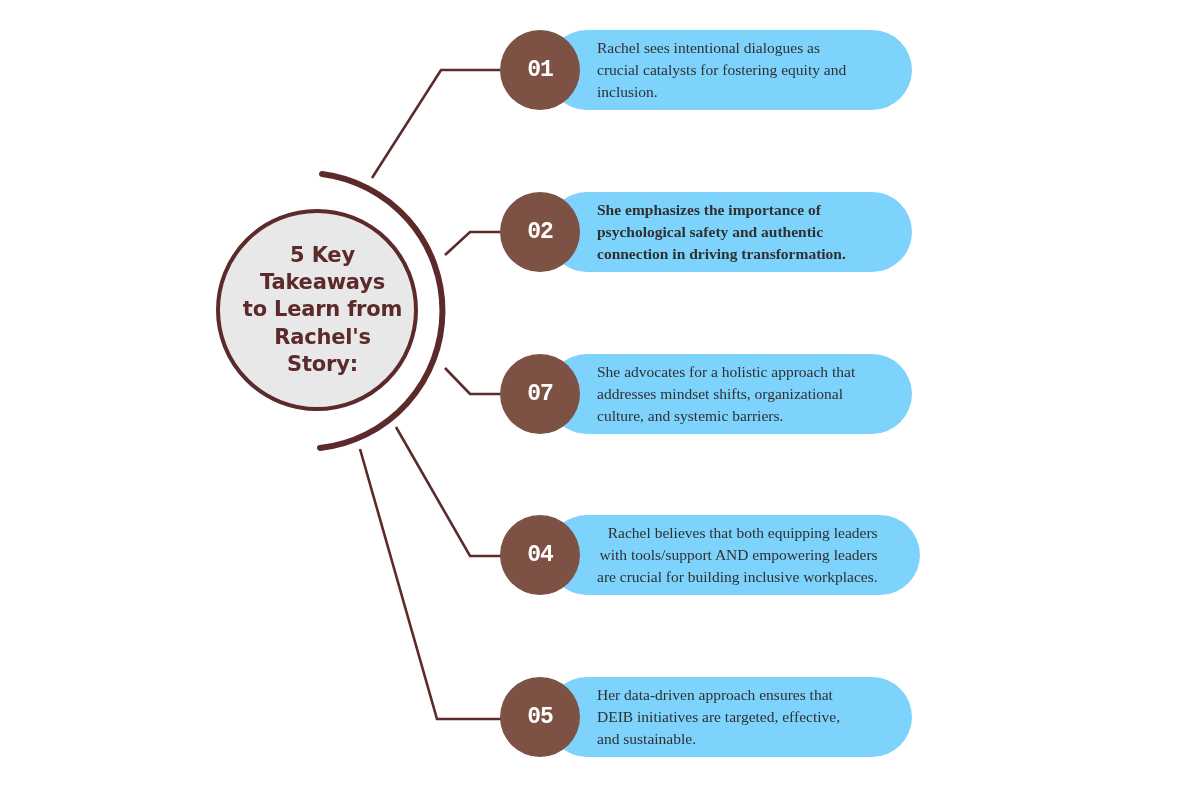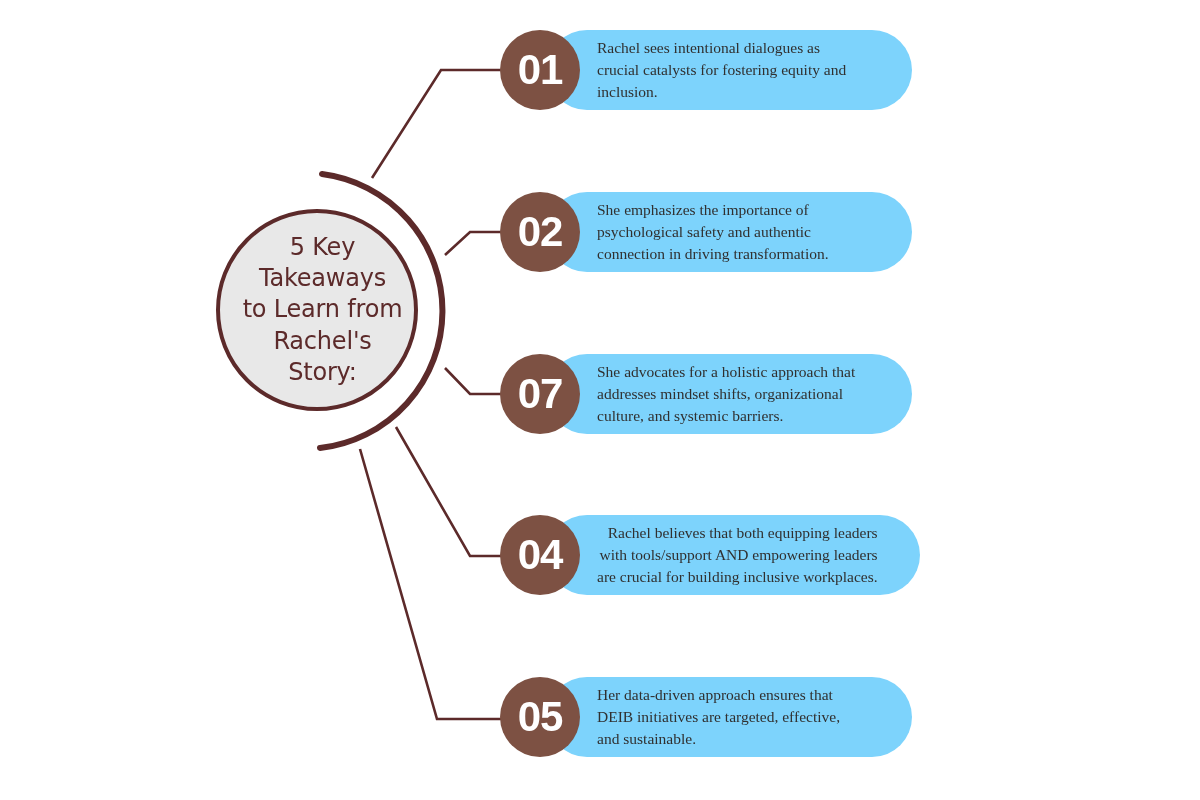--- a/index.html
+++ b/index.html
@@ -38,22 +38,22 @@
     background: #e8e8e8;
     border: 4px solid #5c2a2a;
     box-sizing: border-box;
     display: flex;
     align-items: center;
     justify-content: center;
   }
   .hub-title {
     color: #5c2a2a;
     font-family: "DejaVu Sans", "Liberation Sans", sans-serif;
-    font-weight: normal;
-    font-size: 24px;
+    font-weight: bold;
+    font-size: 21px;
     line-height: 1.30;
     text-align: center;
     letter-spacing: -0.2px;
     white-space: pre-line;
     padding: 0 8px;
     margin-left: 11px;
   }
 
   
   .item {
@@ -89,23 +89,23 @@
     height: 80px;
     border-radius: 50%;
     background: #7d5143;
     display: flex;
     align-items: center;
     justify-content: center;
     z-index: 2;
   }
   .num-badge span {
     color: #ffffff;
-    font-family: Liberation Sans, sans-serif;
+    font-family: Liberation Mono, monospace;
     font-weight: bold;
-    font-size: 42px;
+    font-size: 23px;
     letter-spacing: -1px;
   }
 </style>
 </head>
 <body>
 
 <div id="canvas">
 
   <svg id="connector-layer" viewBox="0 0 1200 800" width="1200" height="800" xmlns="http://www.w3.org/2000/svg">
     <path d="M 322,172 A 139,139 0 1 1 318,450" fill="none" stroke="#5c2a2a" stroke-width="6" stroke-linecap="round" transform="rotate(0 317 310)" style="display:none"></path>
@@ -136,21 +136,21 @@
       <span class="pill-text">Rachel sees intentional dialogues as
 crucial catalysts for fostering equity and
 inclusion.</span>
     </div>
     <div class="num-badge">
       <span>01</span>
     </div>
   </div>
 
   <div class="item" style="left:500px; top:192px;">
-    <div class="pill" style="width:365px;">
+    <div class="pill" style="width:365px;font-weight:bold;">
       <span class="pill-text">She emphasizes the importance of
 psychological safety and authentic
 connection in driving transformation.</span>
     </div>
     <div class="num-badge">
       <span>02</span>
     </div>
   </div>
 
   <div class="item" style="left:500px; top:354px;">

